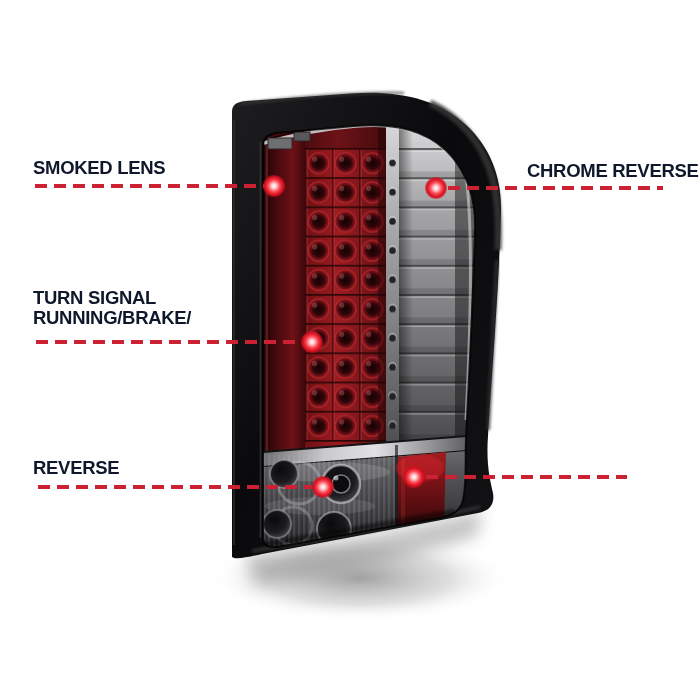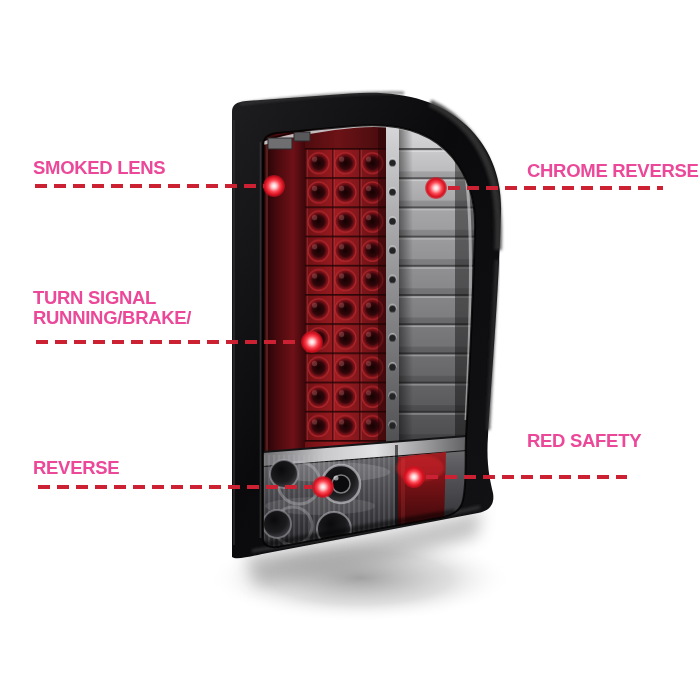--- a/index.html
+++ b/index.html
@@ -4,21 +4,21 @@
 <style>
   html,body{margin:0;padding:0;}
   body{
     width:700px;height:700px;position:relative;overflow:hidden;
     background:#ffffff;
     font-family:"Liberation Sans",sans-serif;
   }
   .stage{position:absolute;left:0;top:0;width:700px;height:700px;}
   svg{position:absolute;left:0;top:0;}
   .callout-label{
-    position:absolute;color:#ec4899;font-weight:700;font-size:18.5px;
+    position:absolute;color:#0f172a;font-weight:700;font-size:18.5px;
     letter-spacing:-0.3px;line-height:20px;white-space:nowrap;
   }
   .callout-label span{display:block;}
   .dash{
     position:absolute;height:3.6px;
     background:repeating-linear-gradient(90deg,#cb2133 0 12px,transparent 12px 19px);
   }
   .dot{
     position:absolute;width:22px;height:22px;border-radius:50%;
     background:radial-gradient(circle,
@@ -272,19 +272,18 @@
   <div>
     <div class="callout-label" id="lbl-reverse">
       <span>REVERSE</span>
     </div>
     <div class="dash" id="dash-reverse"></div>
     <div class="dot" id="dot-reverse"></div>
   </div>
 
   <div>
     <div class="callout-label" id="lbl-reflector">
-      <span>RED SAFETY</span>
     </div>
     <div class="dash" id="dash-reflector"></div>
     <div class="dot" id="dot-reflector"></div>
   </div>
 
 </div>
 
 </body></html>

